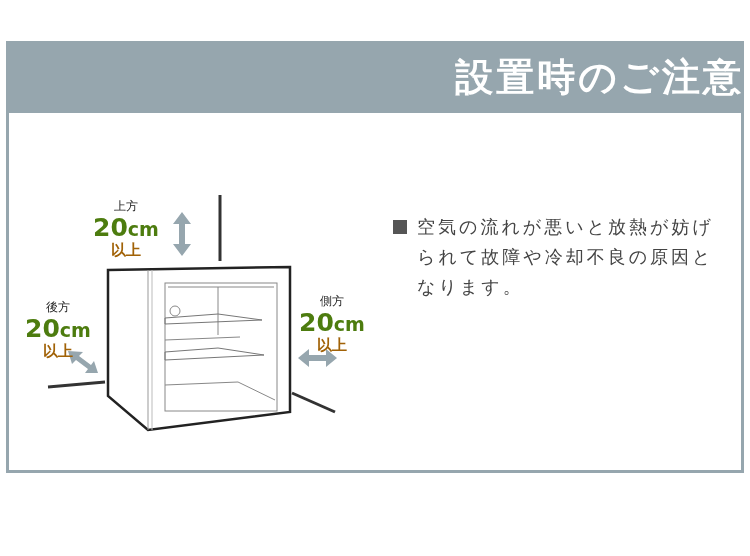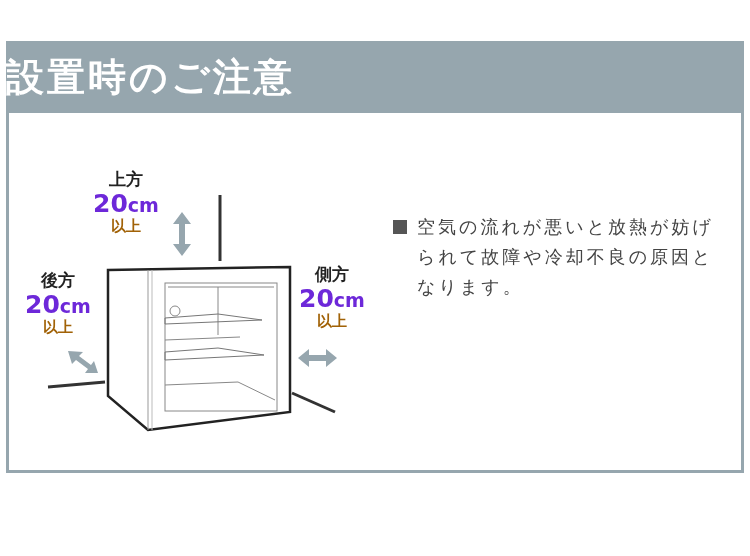--- a/index.html
+++ b/index.html
@@ -1,26 +1,26 @@
 <!DOCTYPE html>
 <html><head>
   <meta charset="utf-8">
   <style>
     html, body { margin: 0; padding: 0; background: #ffffff; }
     body { width: 750px; height: 556px; position: relative; overflow: hidden;
            font-family: "DejaVu Sans", "Liberation Sans", sans-serif; }
     .frame { position: absolute; left: 6px; top: 41px; width: 732px; height: 429px;
              border: 3px solid #96a6ae; border-top: none; background: #fff; }
     .banner { position: absolute; left: 6px; top: 41px; width: 738px; height: 72px;
-              background: #96a6ae; display: flex; align-items: center; justify-content: flex-start; }
+              background: #96a6ae; display: flex; align-items: center; justify-content: flex-end; }
     .banner-title { color: #ffffff; font-size: 38px; font-weight: bold; letter-spacing: 3px; }
     .diagram { position: absolute; left: 0; top: 0; width: 380px; height: 476px; }
     .lbl { position: absolute; text-align: center; }
-    .lbl .dir { font-size: 17px; font-weight: bold; color: #222; display: block; }
-    .lbl .dist { font-size: 25px; font-weight: bold; color: #6d28d9; display: block; line-height: 26px; }
+    .lbl .dir { font-size: 12px; font-weight: normal; color: #222; display: block; margin-top: 30px; }
+    .lbl .dist { font-size: 25px; font-weight: bold; color: #4d7c0f; display: block; line-height: 26px; }
     .lbl .dist small { font-size: 19px; }
     .lbl .above { font-size: 15px; font-weight: bold; color: #a16207; display: block; line-height: 16px; }
     .notes { position: absolute; left: 393px; top: 212px; width: 340px; color: #444; }
     .note { display: flex; font-size: 18px; letter-spacing: 3px; line-height: 30px; margin-bottom: 16px; }
     .bullet { flex: none; width: 14px; height: 14px; background: #555; margin: 8px 10px 0 0; }
     .note-text { flex: 1; }
   </style>
 </head>
 <body>
 

